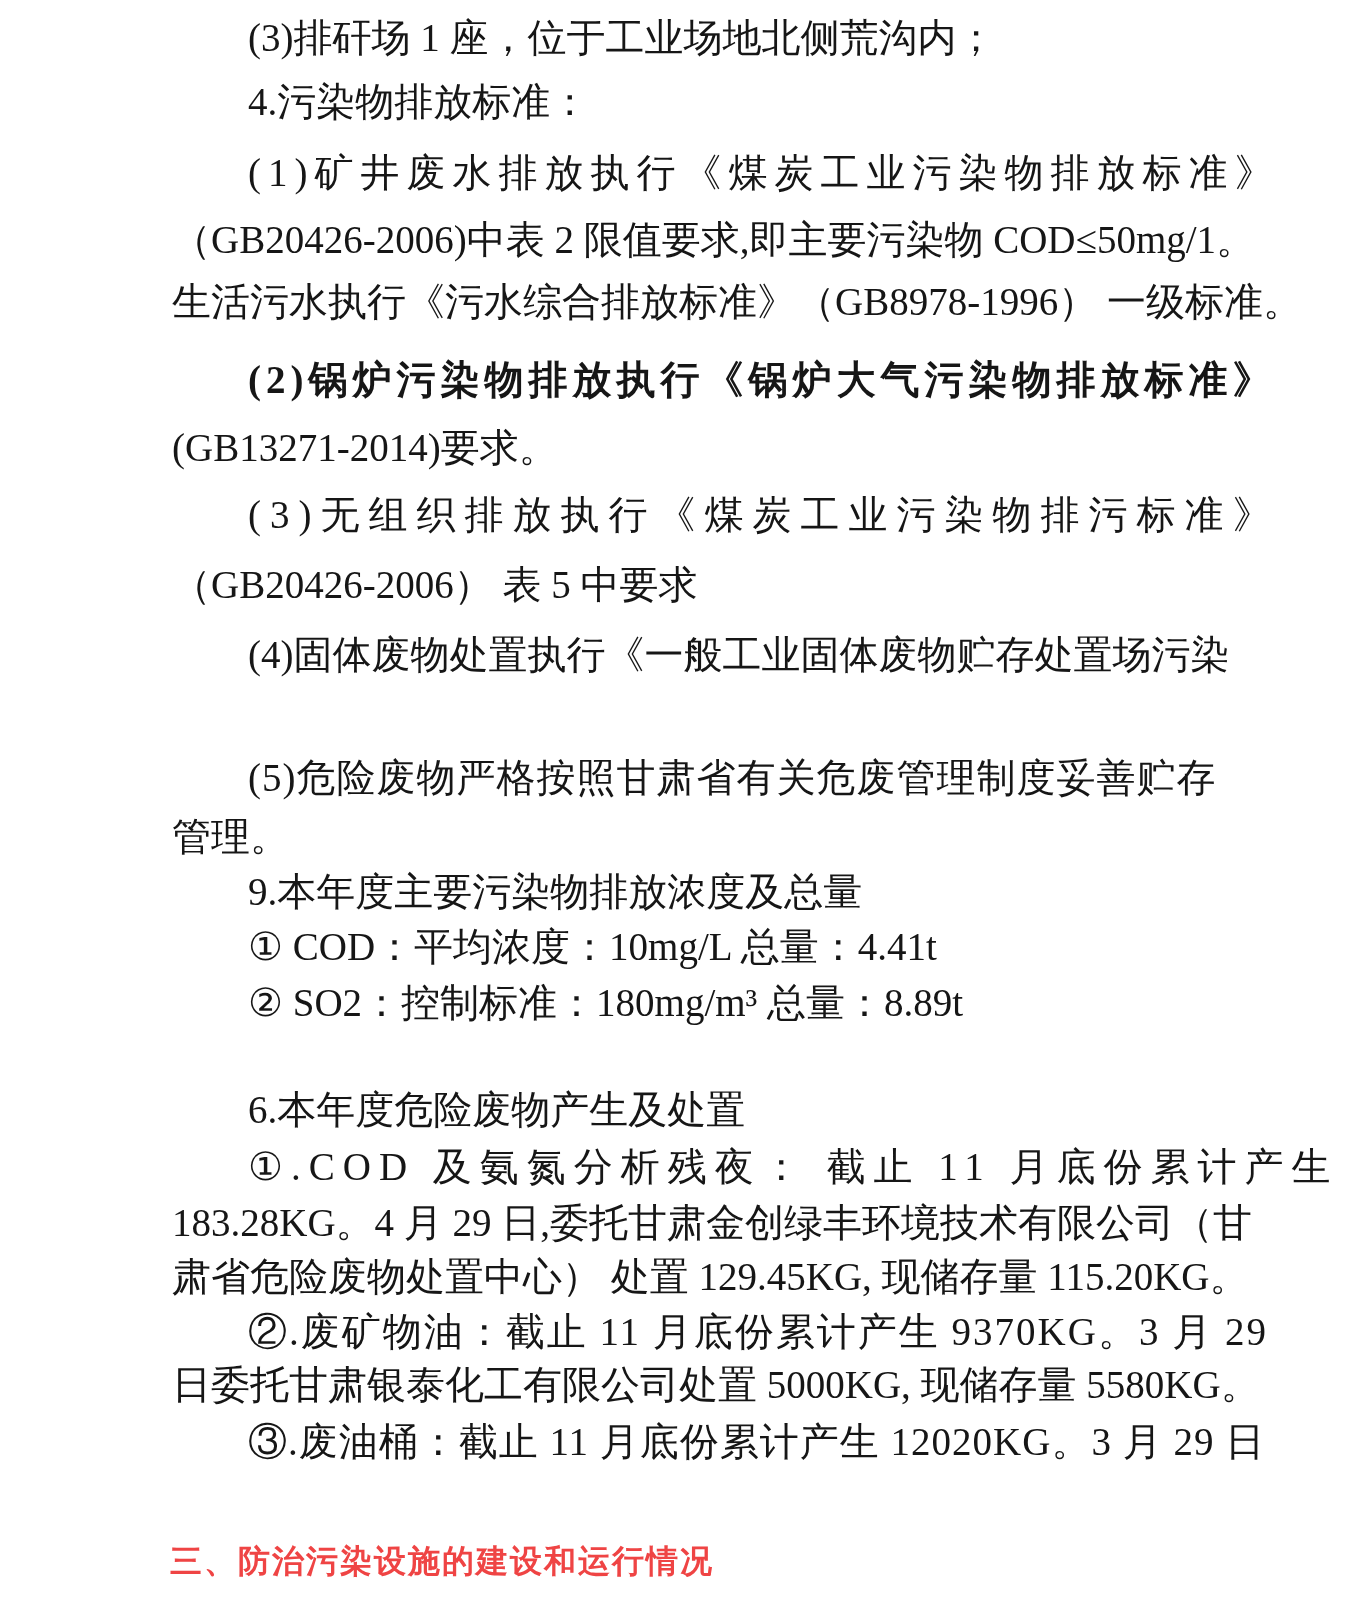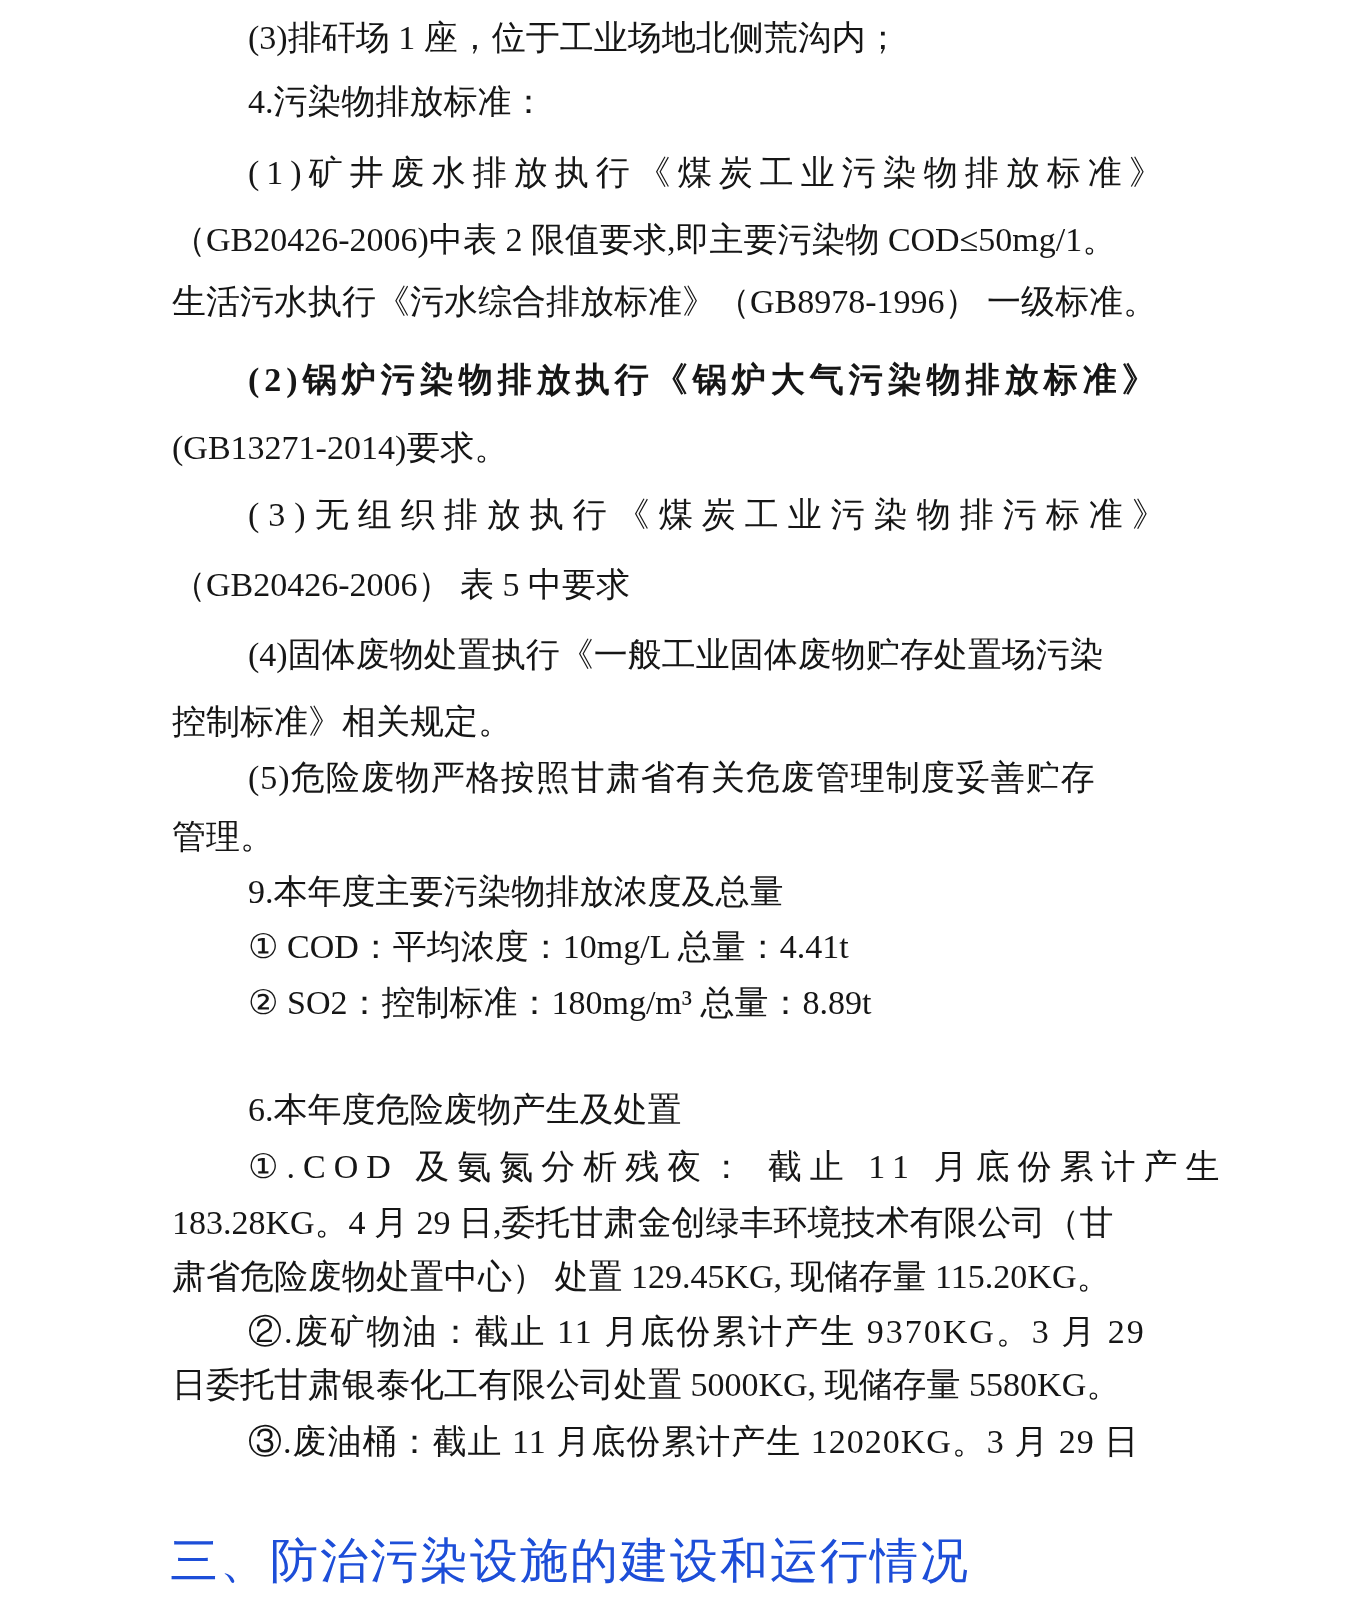--- a/index.html
+++ b/index.html
@@ -10,61 +10,60 @@
     background: #ffffff;
     overflow: hidden;
     font-family: "Liberation Serif", "DejaVu Serif", serif;
   }
   .line {
     position: absolute;
     left: 172px;
     width: 986px;
     height: 46px;
     line-height: 46px;
-    font-size: 34px;
+    font-size: 39px;
     color: #161616;
     white-space: nowrap;
     font-family: "Liberation Serif", "DejaVu Serif", serif;
   }
   .ind { text-indent: 76px; }
   .ls1 { letter-spacing: 1px; }
   .ls2 { letter-spacing: 2px; }
   .ls5 { letter-spacing: 5px; font-weight: bold; }
   .ls7 { letter-spacing: 7px; }
   .ls8 { letter-spacing: 8px; }
   .ls9 { letter-spacing: 9px; }
   .heading {
     position: absolute;
     left: 170px;
     width: 1100px;
     height: 52px;
     line-height: 52px;
-    font-size: 48px;
-    font-weight: normal;
+    font-size: 32px;
+    font-weight: bold;
     letter-spacing: 2px;
-    color: #1d4ed8;
+    color: #ef4444;
     white-space: nowrap;
     font-family: "Liberation Sans", "DejaVu Sans", sans-serif;
   }
 </style>
 </head>
 <body>
 
 <div class="page">
   <div class="line ind" style="top:15px">(3)排矸场 1 座，位于工业场地北侧荒沟内；</div>
   <div class="line ind" style="top:79px">4.污染物排放标准：</div>
   <div class="line ind ls7" style="top:150px">(1)矿井废水排放执行《煤炭工业污染物排放标准》</div>
   <div class="line" style="top:217px">（GB20426-2006)中表 2 限值要求,即主要污染物 COD≤50mg/1。</div>
   <div class="line" style="top:279px">生活污水执行《污水综合排放标准》（GB8978-1996） 一级标准。</div>
   <div class="line ind ls5" style="top:357px">(2)锅炉污染物排放执行《锅炉大气污染物排放标准》</div>
   <div class="line" style="top:425px">(GB13271-2014)要求。</div>
   <div class="line ind ls9" style="top:492px">(3)无组织排放执行《煤炭工业污染物排污标准》</div>
   <div class="line" style="top:562px">（GB20426-2006） 表 5 中要求</div>
   <div class="line ind" style="top:632px">(4)固体废物处置执行《一般工业固体废物贮存处置场污染</div>
-  <div class="line" style="top:699px">控制标准》相关规定。</div>
   <div class="line ind ls1" style="top:755px">(5)危险废物严格按照甘肃省有关危废管理制度妥善贮存</div>
   <div class="line" style="top:814px">管理。</div>
   <div class="line ind" style="top:869px">9.本年度主要污染物排放浓度及总量</div>
   <div class="line ind" style="top:924px">① COD：平均浓度：10mg/L  总量：4.41t</div>
   <div class="line ind" style="top:980px">② SO2：控制标准：180mg/m³  总量：8.89t</div>
   <div class="line ind" style="top:1087px">6.本年度危险废物产生及处置</div>
   <div class="line ind ls8" style="top:1144px">①.COD 及氨氮分析残夜： 截止 11 月底份累计产生</div>
   <div class="line" style="top:1200px">183.28KG。4 月 29 日,委托甘肃金创绿丰环境技术有限公司（甘</div>
   <div class="line" style="top:1254px">肃省危险废物处置中心） 处置 129.45KG, 现储存量 115.20KG。</div>
   <div class="line ind ls2" style="top:1309px">②.废矿物油：截止 11 月底份累计产生 9370KG。3 月 29</div>

